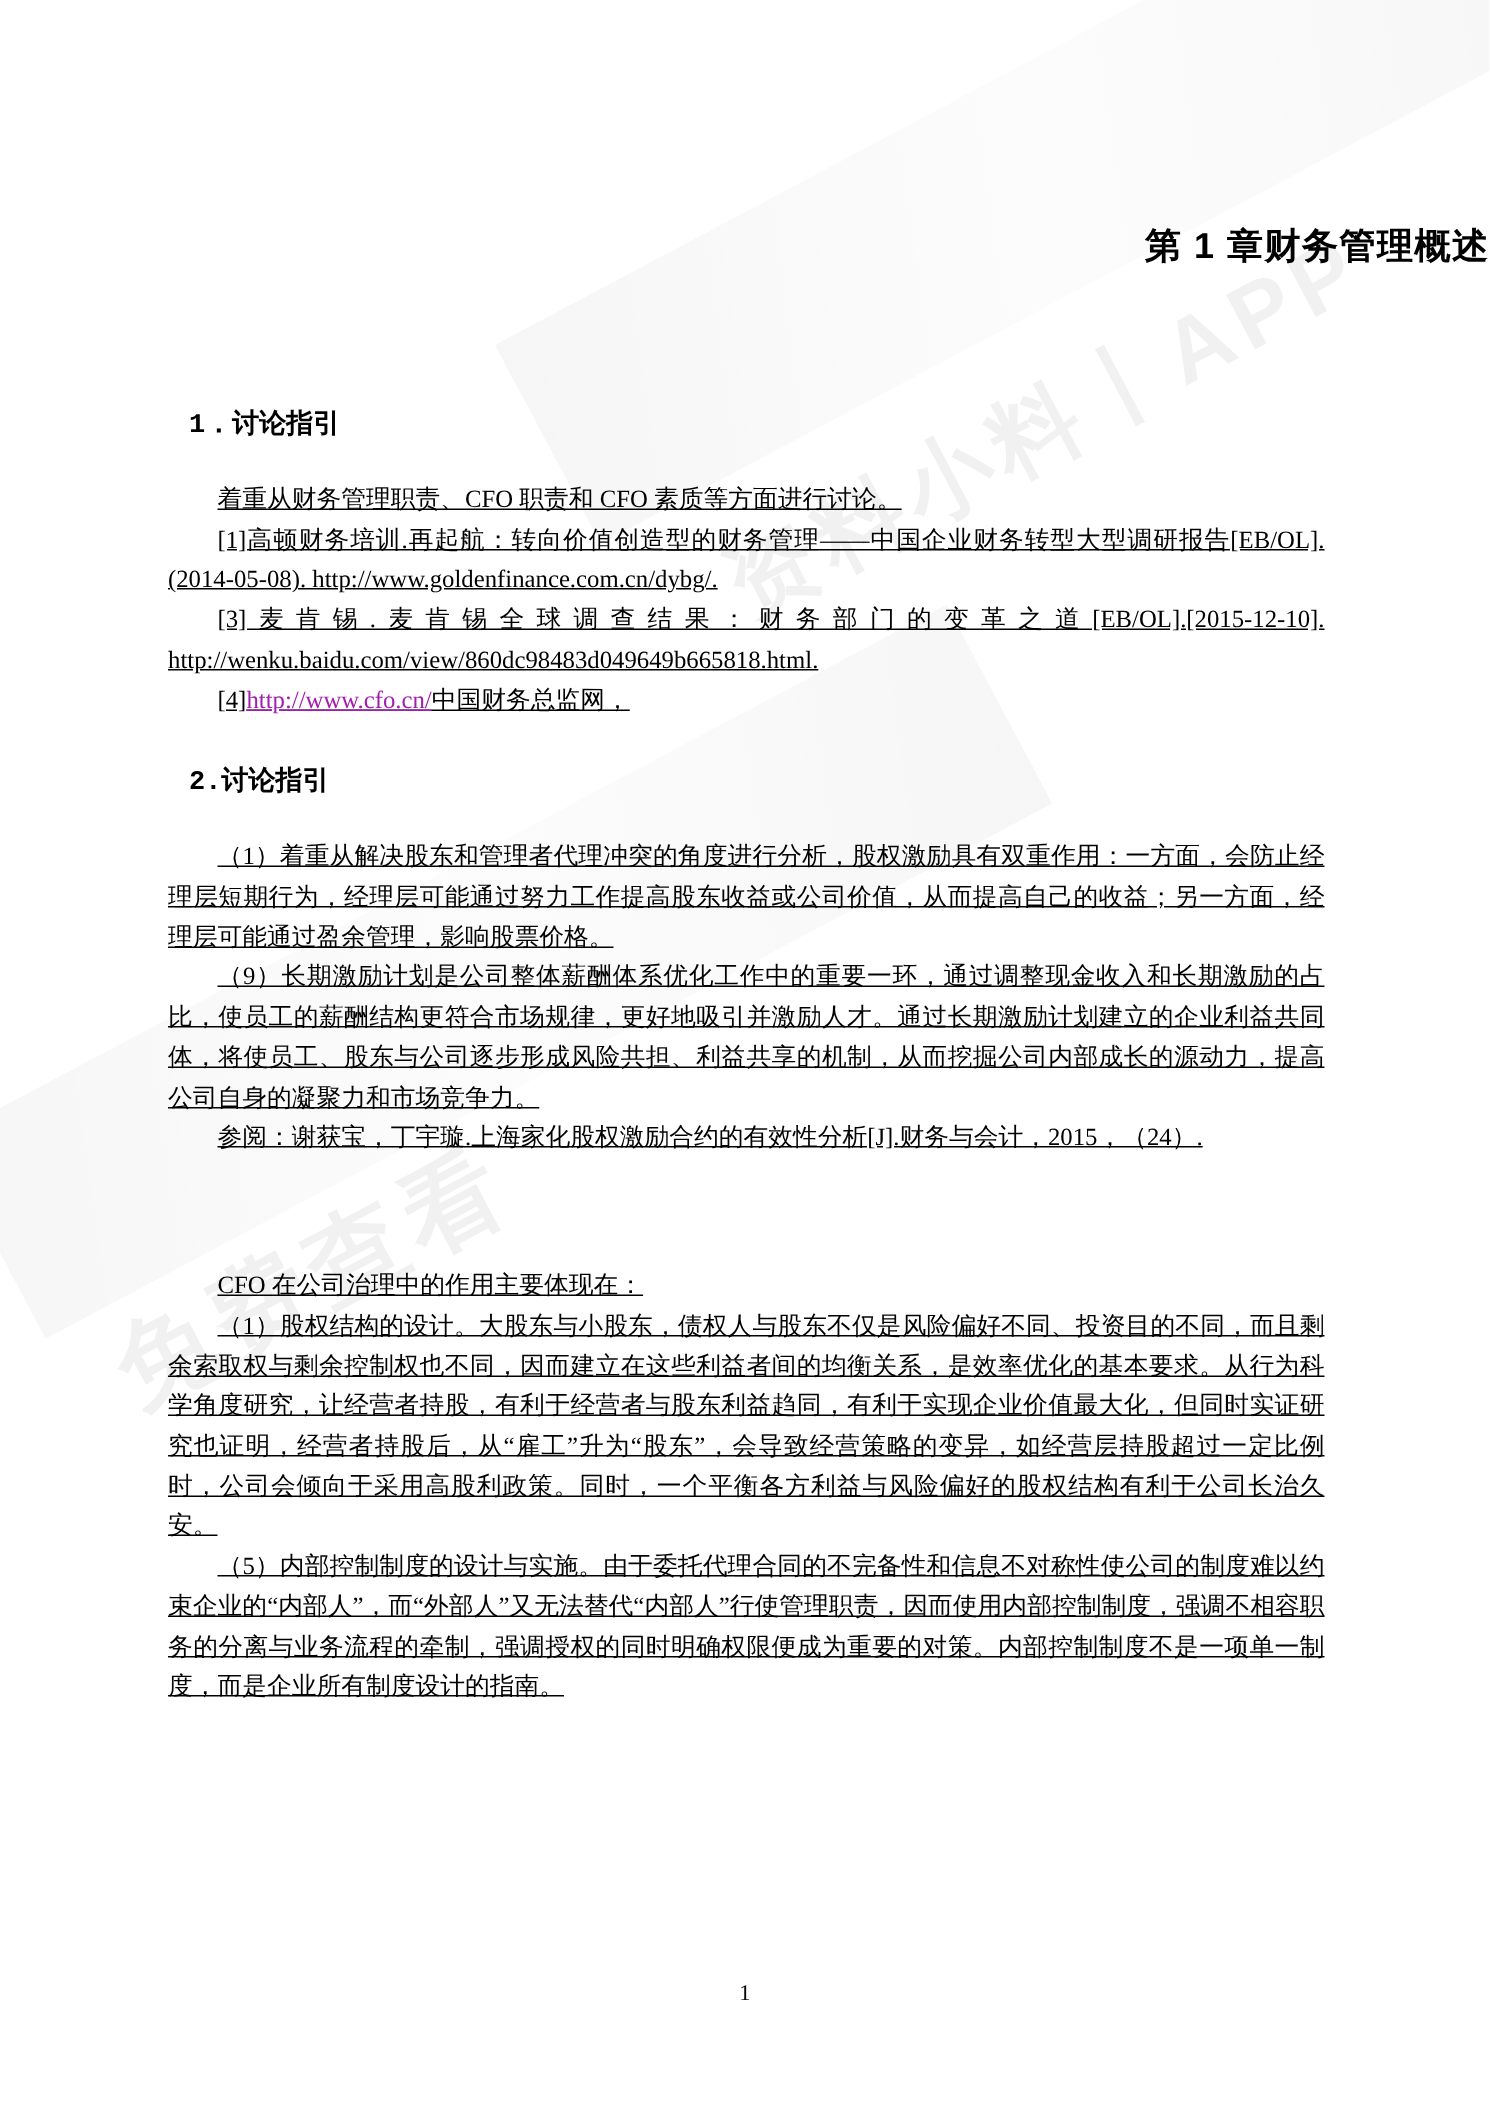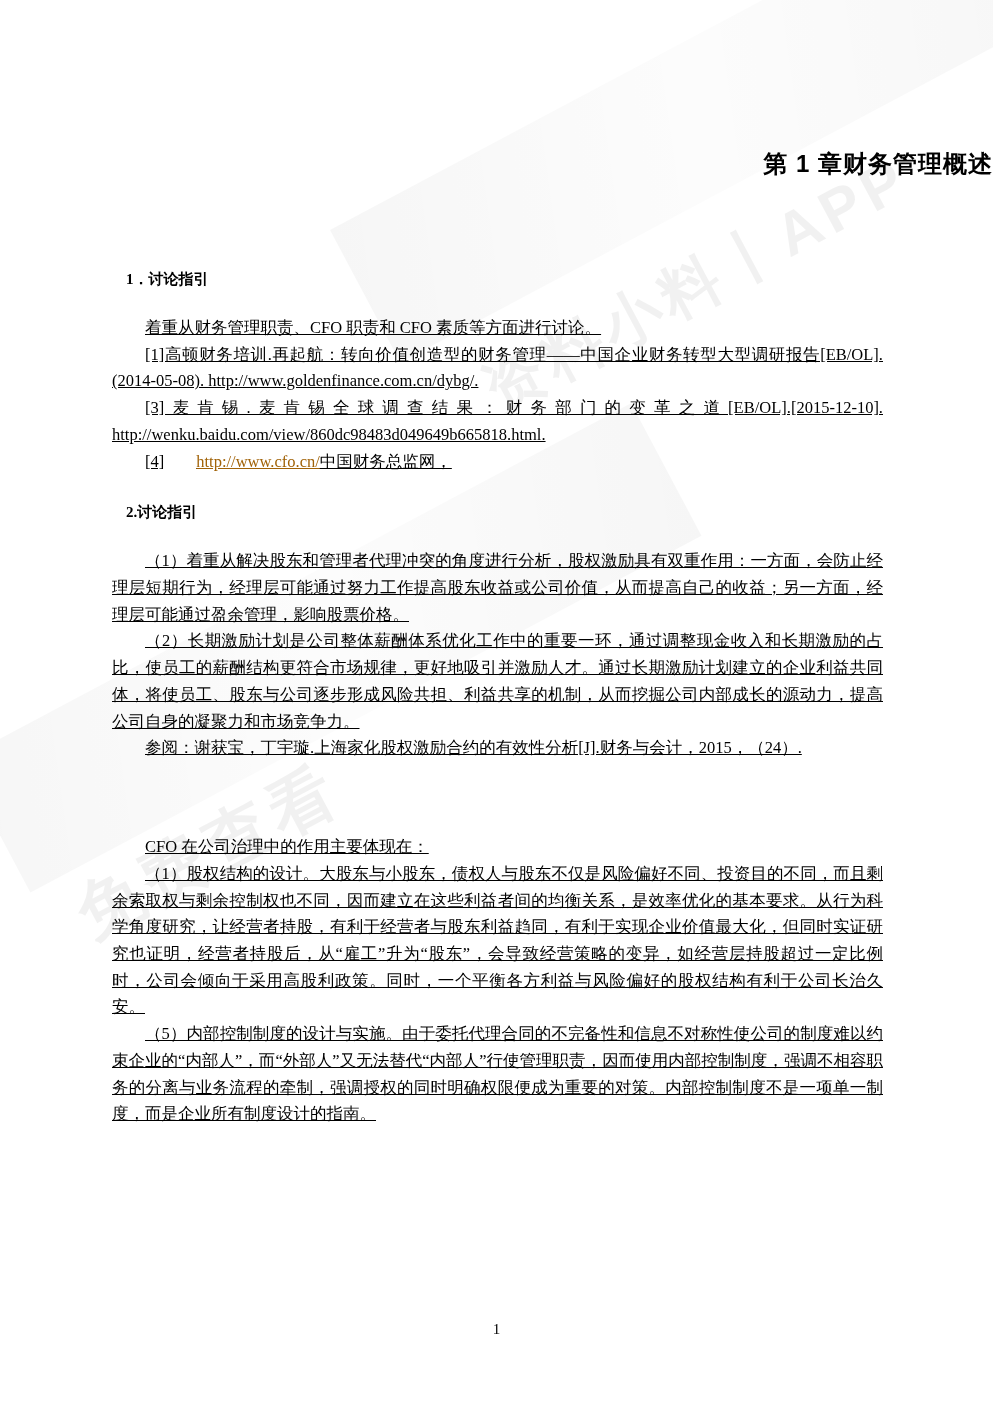--- a/index.html
+++ b/index.html
@@ -65,43 +65,42 @@
     font-weight: bold;
     margin: 0;
     padding-top: 148px;
     letter-spacing: 1px;
   }
   .body-area {
     margin: 0 110px 0 112px;
     padding-top: 60px;
   }
   .section-head {
-    font-family: Liberation Serif, serif;
+    font-family: Liberation Mono, monospace;
     font-weight: bold;
-    font-size: 15px;
+    font-size: 18px;
     margin: 0 0 0 14px;
     padding: 0;
   }
   .sec1 { margin-top: 30px; }
   .sec2 { margin-top: 28px; }
   .sec3 { margin-top: 30px; }
   .gap-after-head { height: 26px; }
 
   p.para {
     margin: 0;
     font-size: 16.5px;
     line-height: 1.62;
     text-align: justify;
     text-decoration: underline;
   }
   p.indent2 { text-indent: 2em; }
   a.doclink {
-    color: #a16207;
+    color: #a21caf;
     text-decoration: underline;
-    margin-left: 32px;
   }
   .plainlink {
     text-decoration: underline;
   }
   .page-number {
     position: absolute;
     bottom: 66px;
     left: 0;
     width: 993px;
     text-align: center;
@@ -136,21 +135,21 @@
         <p class="para indent2">[3]麦肯锡.麦肯锡全球调查结果：财务部门的变革之道[EB/OL].[2015-12-10]. http://wenku.baidu.com/view/860dc98483d049649b665818.html.</p>
         <p class="para indent2">
           <span>[4]</span><a class="doclink" href="#">http://www.cfo.cn/</a><span>中国财务总监网，</span>
         </p>
       </div>
 
       <div class="section sec2" style="">
         <div class="section-head">2.讨论指引</div>
         <div class="gap-after-head"></div>
         <p class="para indent2">（1）着重从解决股东和管理者代理冲突的角度进行分析，股权激励具有双重作用：一方面，会防止经理层短期行为，经理层可能通过努力工作提高股东收益或公司价值，从而提高自己的收益；另一方面，经理层可能通过盈余管理，影响股票价格。</p>
-        <p class="para indent2">（2）长期激励计划是公司整体薪酬体系优化工作中的重要一环，通过调整现金收入和长期激励的占比，使员工的薪酬结构更符合市场规律，更好地吸引并激励人才。通过长期激励计划建立的企业利益共同体，将使员工、股东与公司逐步形成风险共担、利益共享的机制，从而挖掘公司内部成长的源动力，提高公司自身的凝聚力和市场竞争力。</p>
+        <p class="para indent2">（9）长期激励计划是公司整体薪酬体系优化工作中的重要一环，通过调整现金收入和长期激励的占比，使员工的薪酬结构更符合市场规律，更好地吸引并激励人才。通过长期激励计划建立的企业利益共同体，将使员工、股东与公司逐步形成风险共担、利益共享的机制，从而挖掘公司内部成长的源动力，提高公司自身的凝聚力和市场竞争力。</p>
         <p class="para indent2">参阅：谢获宝，丁宇璇.上海家化股权激励合约的有效性分析[J].财务与会计，2015，（24）.</p>
       </div>
 
       <div class="section sec3" style="margin-top:46px;">
         <div class="gap-after-head"></div>
         <p class="para indent2">CFO 在公司治理中的作用主要体现在：</p>
         <p class="para indent2">（1）股权结构的设计。大股东与小股东，债权人与股东不仅是风险偏好不同、投资目的不同，而且剩余索取权与剩余控制权也不同，因而建立在这些利益者间的均衡关系，是效率优化的基本要求。从行为科学角度研究，让经营者持股，有利于经营者与股东利益趋同，有利于实现企业价值最大化，但同时实证研究也证明，经营者持股后，从“雇工”升为“股东”，会导致经营策略的变异，如经营层持股超过一定比例时，公司会倾向于采用高股利政策。同时，一个平衡各方利益与风险偏好的股权结构有利于公司长治久安。</p>
         <p class="para indent2">（5）内部控制制度的设计与实施。由于委托代理合同的不完备性和信息不对称性使公司的制度难以约束企业的“内部人”，而“外部人”又无法替代“内部人”行使管理职责，因而使用内部控制制度，强调不相容职务的分离与业务流程的牵制，强调授权的同时明确权限便成为重要的对策。内部控制制度不是一项单一制度，而是企业所有制度设计的指南。</p>
       </div>
 

